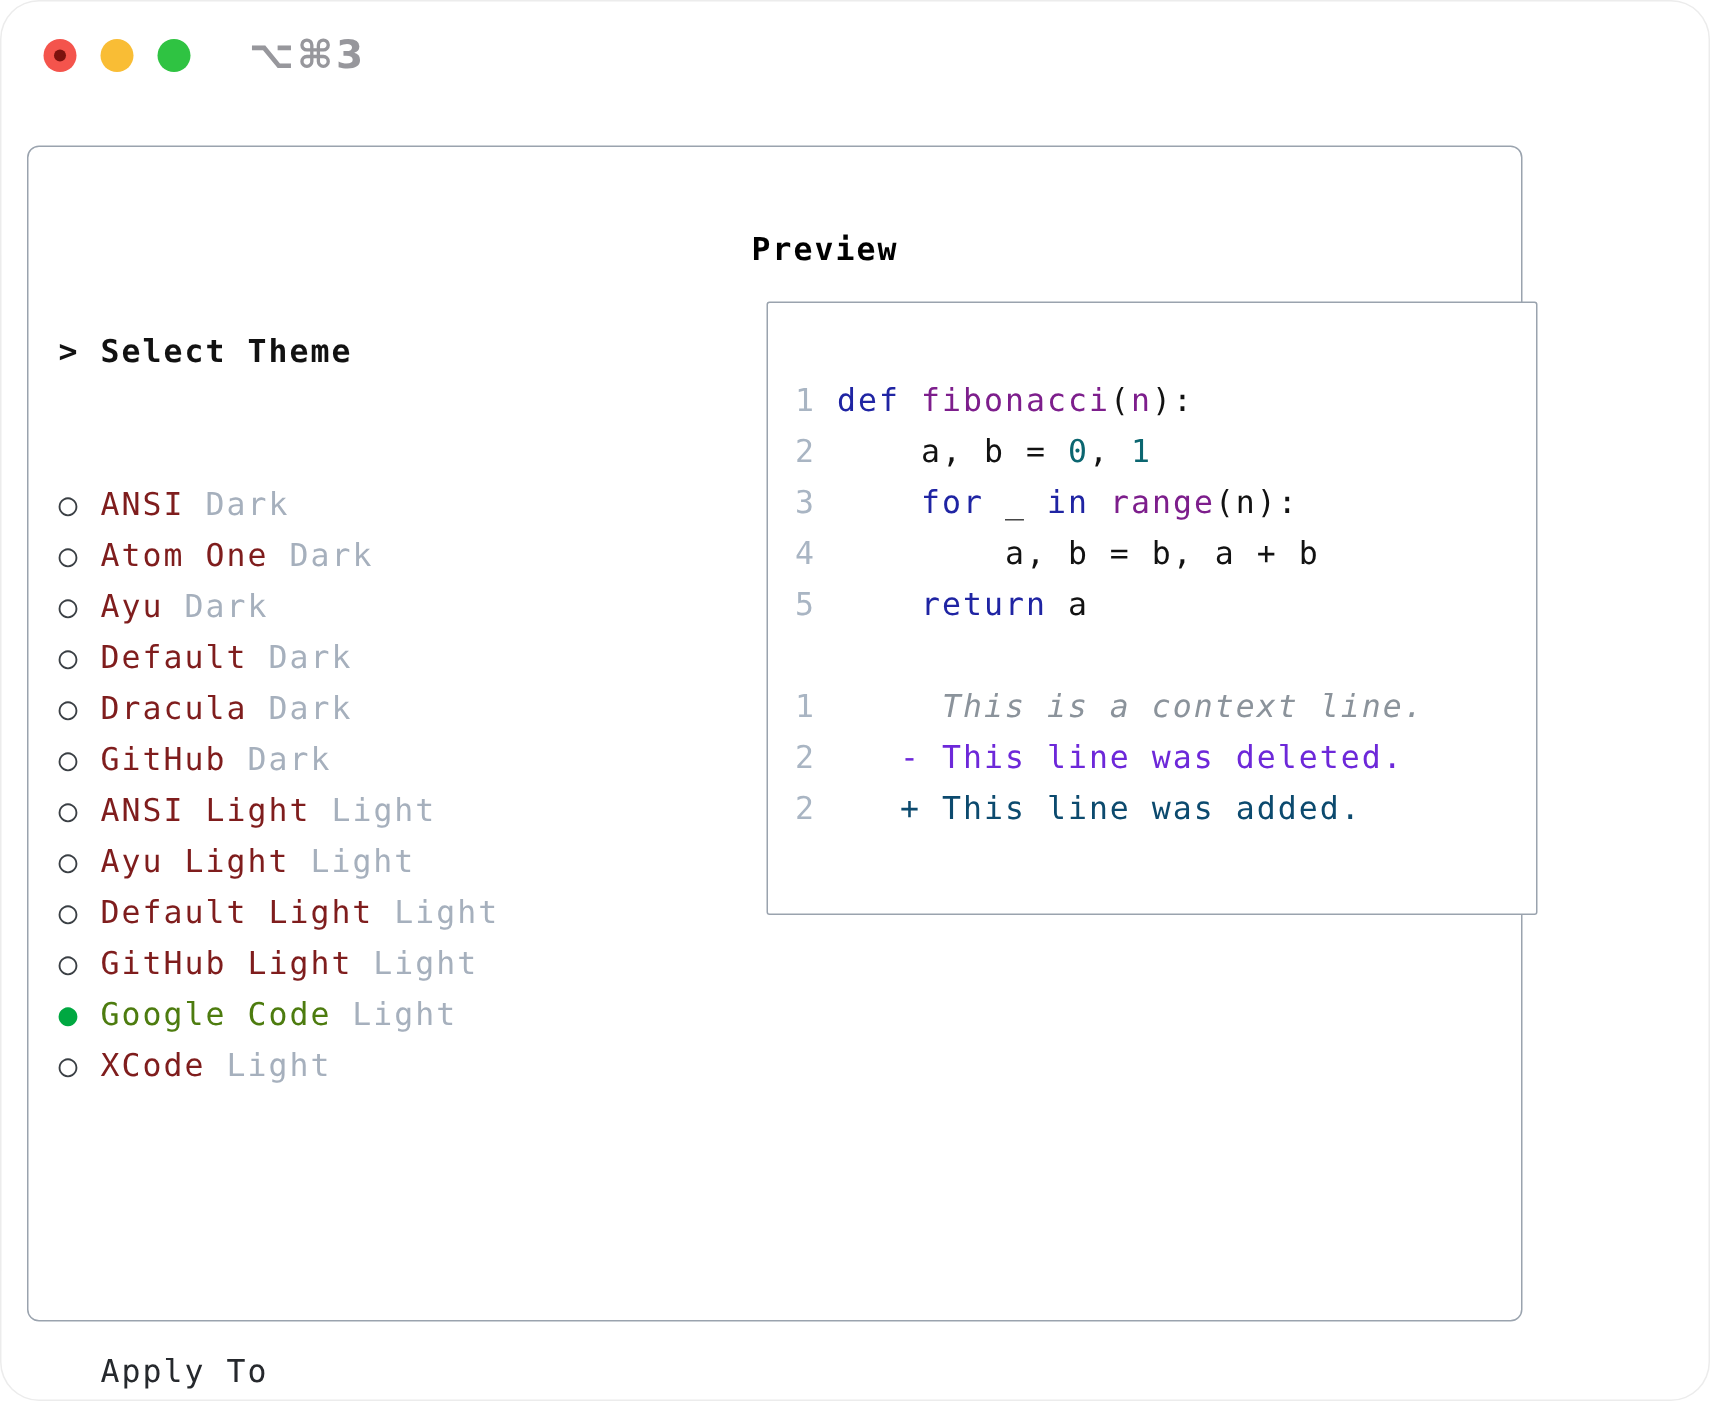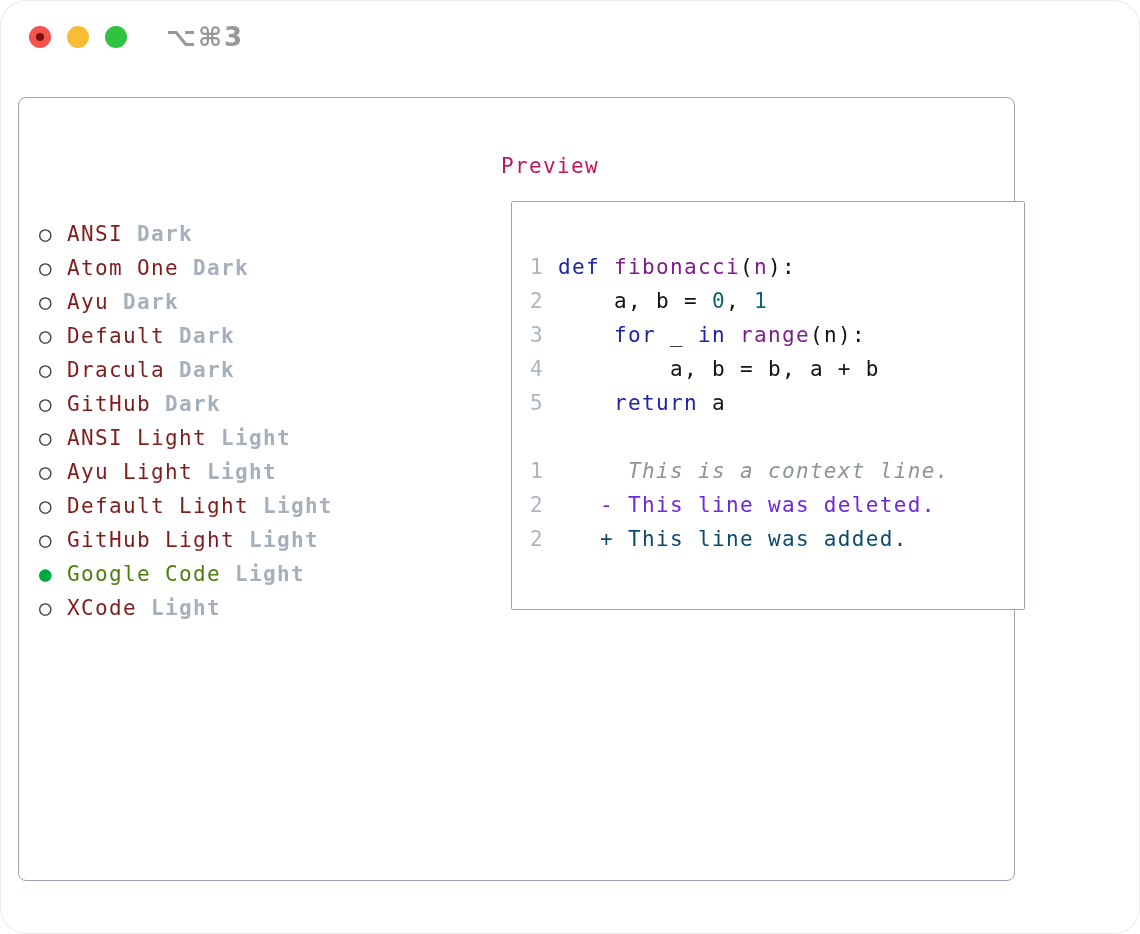--- a/index.html
+++ b/index.html
@@ -35,25 +35,25 @@
   }
   
   .left-col{position:absolute;left:20px;top:51px;}
   .row{min-height:34px;}
   .hdr{font-weight:bold;color:#121212;}
   .prefix{font-weight:bold;color:#121212;}
   .bullet{color:#3a3f44;}
   .bullet.sel{color:#00a841;}
   .name{color:#7f1d1d;}
   .name.sel{color:#4d7c0f;}
-  .variant{color:#a6b0bd;font-weight:bold;}
+  .variant{color:#a6b0bd;}
   .section-hdr{color:#26292d;}
   .spacer{height:34px;}
   
-  .preview-title{position:absolute;left:482px;top:51px;font-weight:normal;color:#be185d;}
+  .preview-title{position:absolute;left:482px;top:51px;font-weight:bold;color:#000000;}
   .preview-box{
     position:absolute;left:492px;top:103px;width:476px;height:407px;
     border:1.5px solid #9aa3ae;border-radius:2px;background:#ffffff;padding-left:36px;
   }
   .code{position:absolute;left:18px;top:48px;}
   .lnum{color:#a9b5c3;}
   .tk-pln{color:#121212;}
   .tk-kw{color:#1f24a3;}
   .tk-fn{color:#7d1e8c;}
   .tk-lit{color:#0b6670;}
@@ -69,22 +69,24 @@
   <div class="titlebar">
     <div class="traffic red"></div>
     <div class="traffic yellow"></div>
     <div class="traffic green"></div>
     <div class="win-title">⌥⌘3</div>
   </div>
 
   <div class="panel">
 
     <div class="left-col mono">
+      <div class="row hdr"><span class="prefix">&gt;</span><span> </span><span>Select Theme</span></div>
       <div id="theme-list"><div class="row"><span class="bullet">○</span><span class="name"> ANSI</span><span class="variant"> Dark</span></div><div class="row"><span class="bullet">○</span><span class="name"> Atom One</span><span class="variant"> Dark</span></div><div class="row"><span class="bullet">○</span><span class="name"> Ayu</span><span class="variant"> Dark</span></div><div class="row"><span class="bullet">○</span><span class="name"> Default</span><span class="variant"> Dark</span></div><div class="row"><span class="bullet">○</span><span class="name"> Dracula</span><span class="variant"> Dark</span></div><div class="row"><span class="bullet">○</span><span class="name"> GitHub</span><span class="variant"> Dark</span></div><div class="row"><span class="bullet">○</span><span class="name"> ANSI Light</span><span class="variant"> Light</span></div><div class="row"><span class="bullet">○</span><span class="name"> Ayu Light</span><span class="variant"> Light</span></div><div class="row"><span class="bullet">○</span><span class="name"> Default Light</span><span class="variant"> Light</span></div><div class="row"><span class="bullet">○</span><span class="name"> GitHub Light</span><span class="variant"> Light</span></div><div class="row"><span class="bullet sel">●</span><span class="name sel"> Google Code</span><span class="variant"> Light</span></div><div class="row"><span class="bullet">○</span><span class="name"> XCode</span><span class="variant"> Light</span></div></div>
       <div class="spacer"></div>
+      <div class="row section-hdr"><span>  </span><span>Apply To</span></div>
       
       
       
       
     </div>
 
     <div class="preview-title mono">Preview</div>
 
     <div class="preview-box">
       <div class="code mono" id="code-block"><div class="row code-line"><span class="lnum">1 </span><span class="tk-kw">def</span><span class="tk-pln"> </span><span class="tk-fn">fibonacci</span><span class="tk-pln">(</span><span class="tk-fn">n</span><span class="tk-pln">):</span></div><div class="row code-line"><span class="lnum">2 </span><span class="tk-pln">    a, b = </span><span class="tk-lit">0</span><span class="tk-pln">, </span><span class="tk-lit">1</span></div><div class="row code-line"><span class="lnum">3 </span><span class="tk-pln">    </span><span class="tk-kw">for</span><span class="tk-pln"> _ </span><span class="tk-kw">in</span><span class="tk-pln"> </span><span class="tk-fn">range</span><span class="tk-pln">(n):</span></div><div class="row code-line"><span class="lnum">4 </span><span class="tk-pln">        a, b = b, a + b</span></div><div class="row code-line"><span class="lnum">5 </span><span class="tk-pln">    </span><span class="tk-kw">return</span><span class="tk-pln"> a</span></div><div class="row code-line"><span class="lnum"> </span></div><div class="row code-line"><span class="lnum">1 </span><span class="tk-ctx">     This is a context line.</span></div><div class="row code-line"><span class="lnum">2 </span><span class="tk-del">   - This line was deleted.</span></div><div class="row code-line"><span class="lnum">2 </span><span class="tk-add">   + This line was added.</span></div></div>

